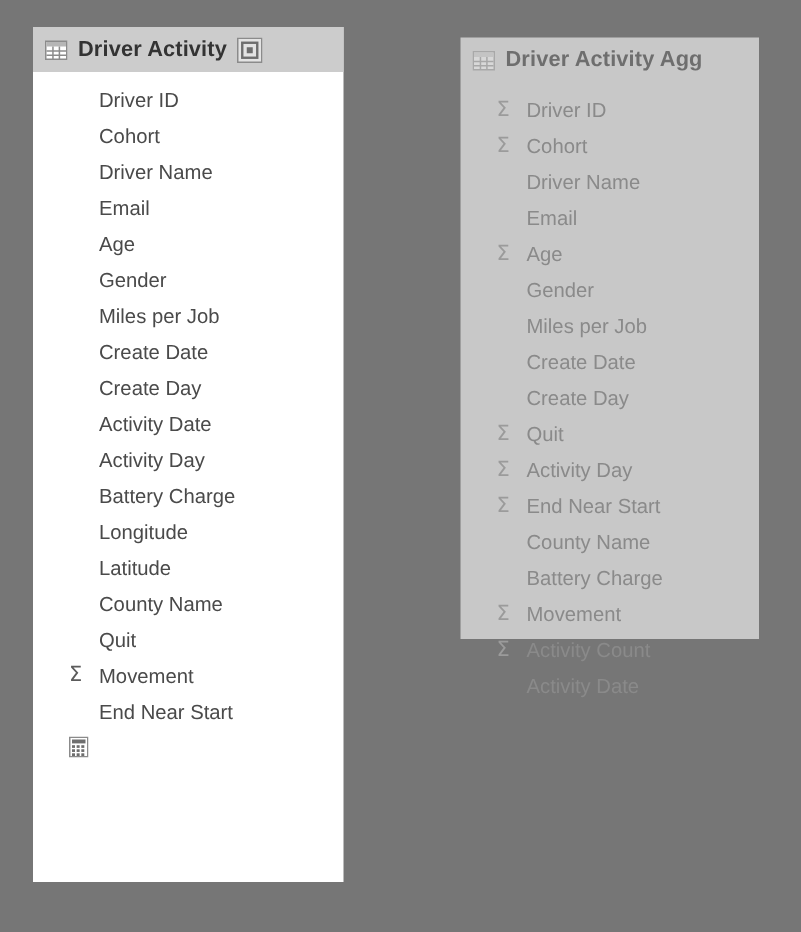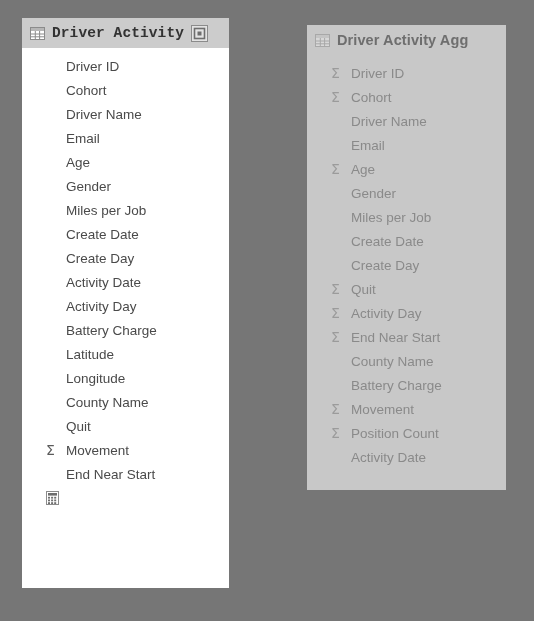--- a/index.html
+++ b/index.html
@@ -33,21 +33,20 @@
     padding-left: 8px;
     box-sizing: border-box;
   }
   #panel-primary .panel-title {
     font-size: 14.5px;
     font-weight: bold;
     color: #333333;
     margin-left: 7px;
     letter-spacing: 0.1px;
     white-space: nowrap;
-    font-family: Liberation Mono, monospace;
   }
   #panel-primary .header-trailing-icon {
     margin-left: 7px;
     display: inline-flex;
   }
   #panel-primary .field-list {
     padding-top: 6px;
   }
   #panel-primary .field-row {
     height: 24px;
@@ -68,21 +67,21 @@
     color: #4a4a4a;
     white-space: nowrap;
   }
 
   
   #panel-secondary {
     position: absolute;
     left: 307px;
     top: 25px;
     width: 199px;
-    height: 465px;
+    height: 401px;
     background: #c8c8c8;
     box-sizing: border-box;
   }
   #panel-secondary .panel-header {
     height: 30px;
     display: flex;
     align-items: center;
     padding-left: 8px;
     box-sizing: border-box;
   }
@@ -198,25 +197,25 @@
       <div class="field-row">
         <span class="field-icon"></span>
         <span class="field-label">Activity Day</span>
       </div>
       <div class="field-row">
         <span class="field-icon"></span>
         <span class="field-label">Battery Charge</span>
       </div>
       <div class="field-row">
         <span class="field-icon"></span>
+        <span class="field-label">Longitude</span>
+      </div>
+      <div class="field-row">
+        <span class="field-icon"></span>
         <span class="field-label">Latitude</span>
-      </div>
-      <div class="field-row">
-        <span class="field-icon"></span>
-        <span class="field-label">Longitude</span>
       </div>
       <div class="field-row">
         <span class="field-icon"></span>
         <span class="field-label">County Name</span>
       </div>
       <div class="field-row">
         <span class="field-icon"></span>
         <span class="field-label">Quit</span>
       </div>
       <div class="field-row">
@@ -338,20 +337,20 @@
       <div class="field-row">
         <span class="field-icon">
           <span class="sigma-glyph">Σ</span>
         </span>
         <span class="field-label">Movement</span>
       </div>
       <div class="field-row">
         <span class="field-icon">
           <span class="sigma-glyph">Σ</span>
         </span>
-        <span class="field-label">Position Count</span>
+        <span class="field-label">Activity Count</span>
       </div>
       <div class="field-row">
         <span class="field-icon"></span>
         <span class="field-label">Activity Date</span>
       </div>
     </div>
 </div>
 
 </body></html>

